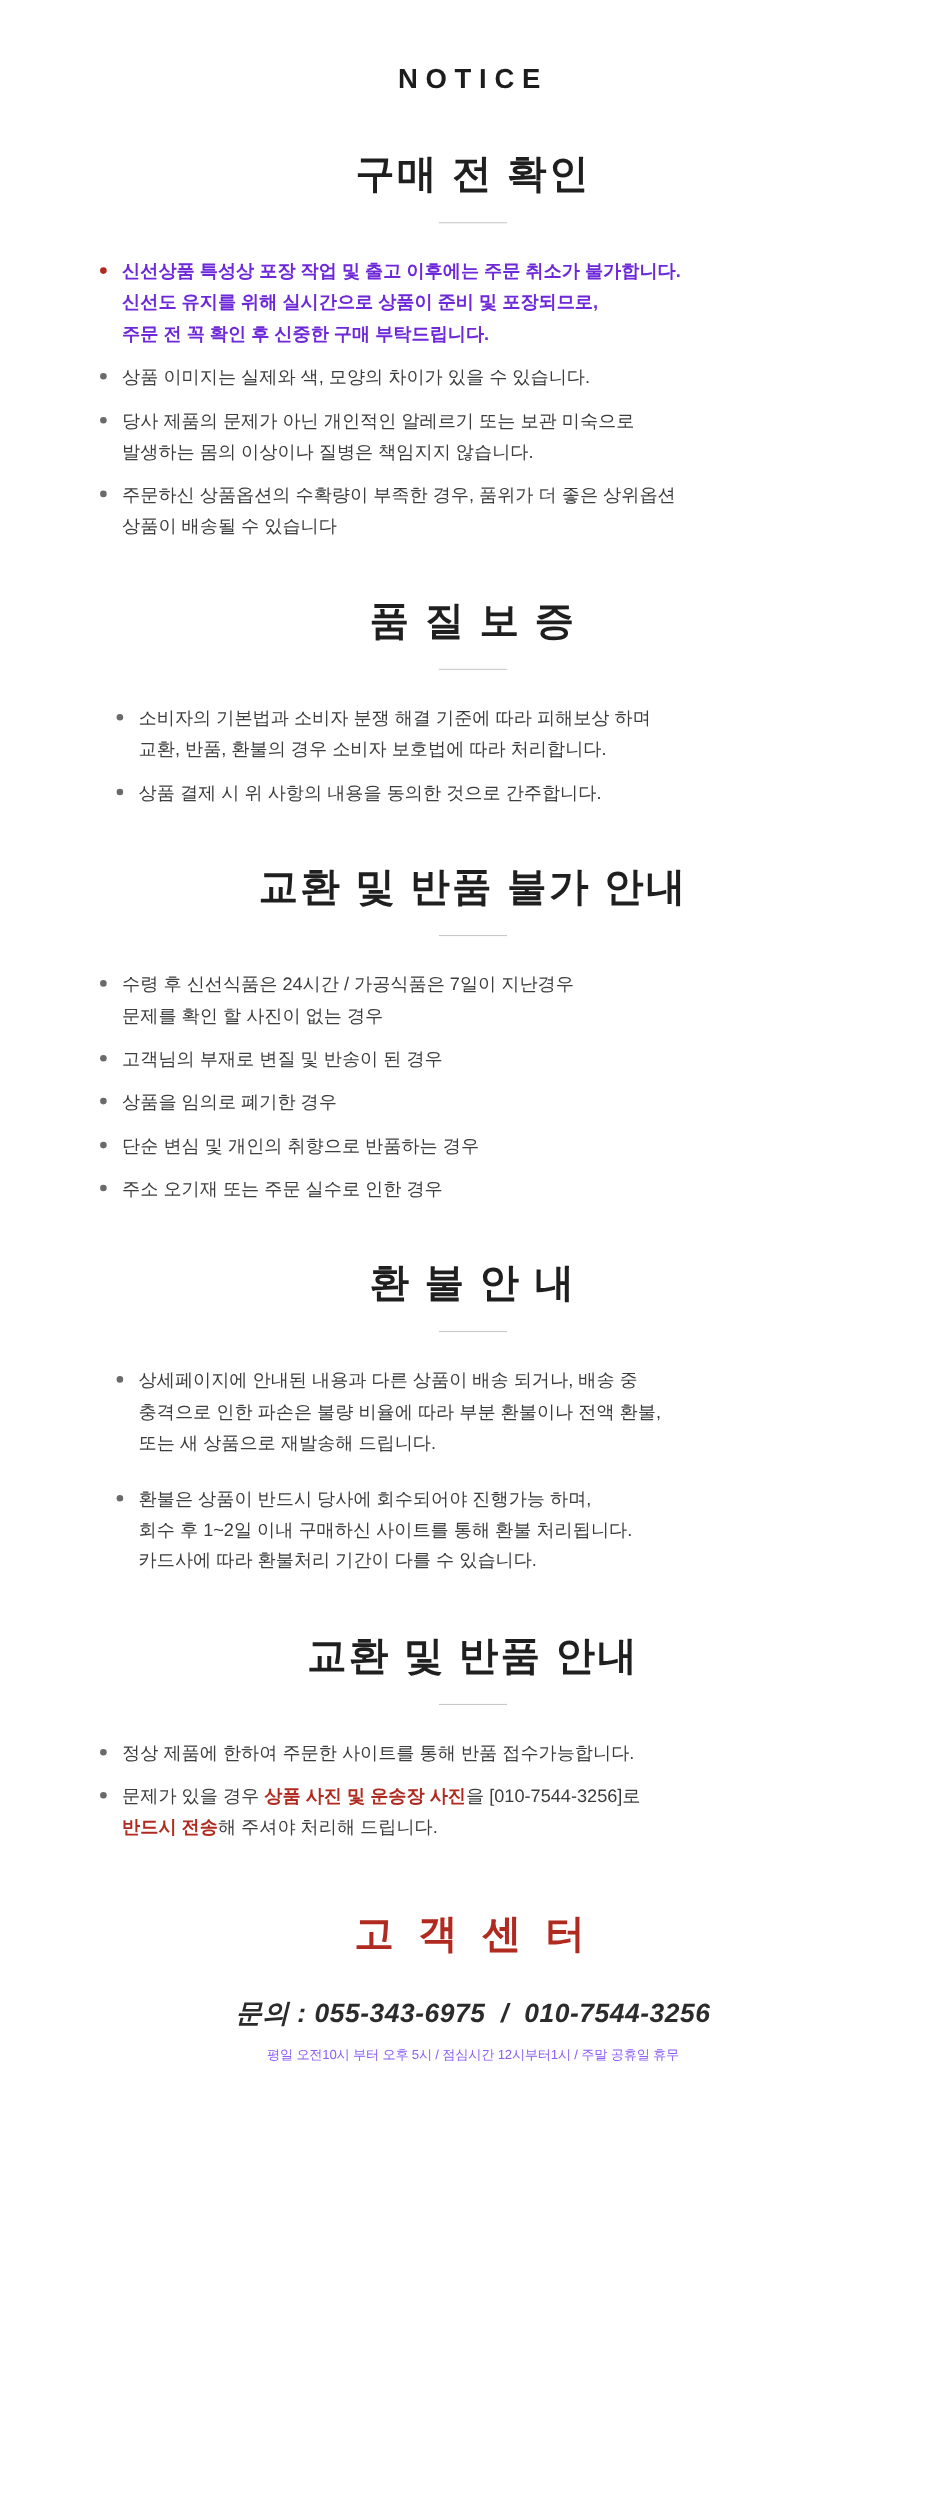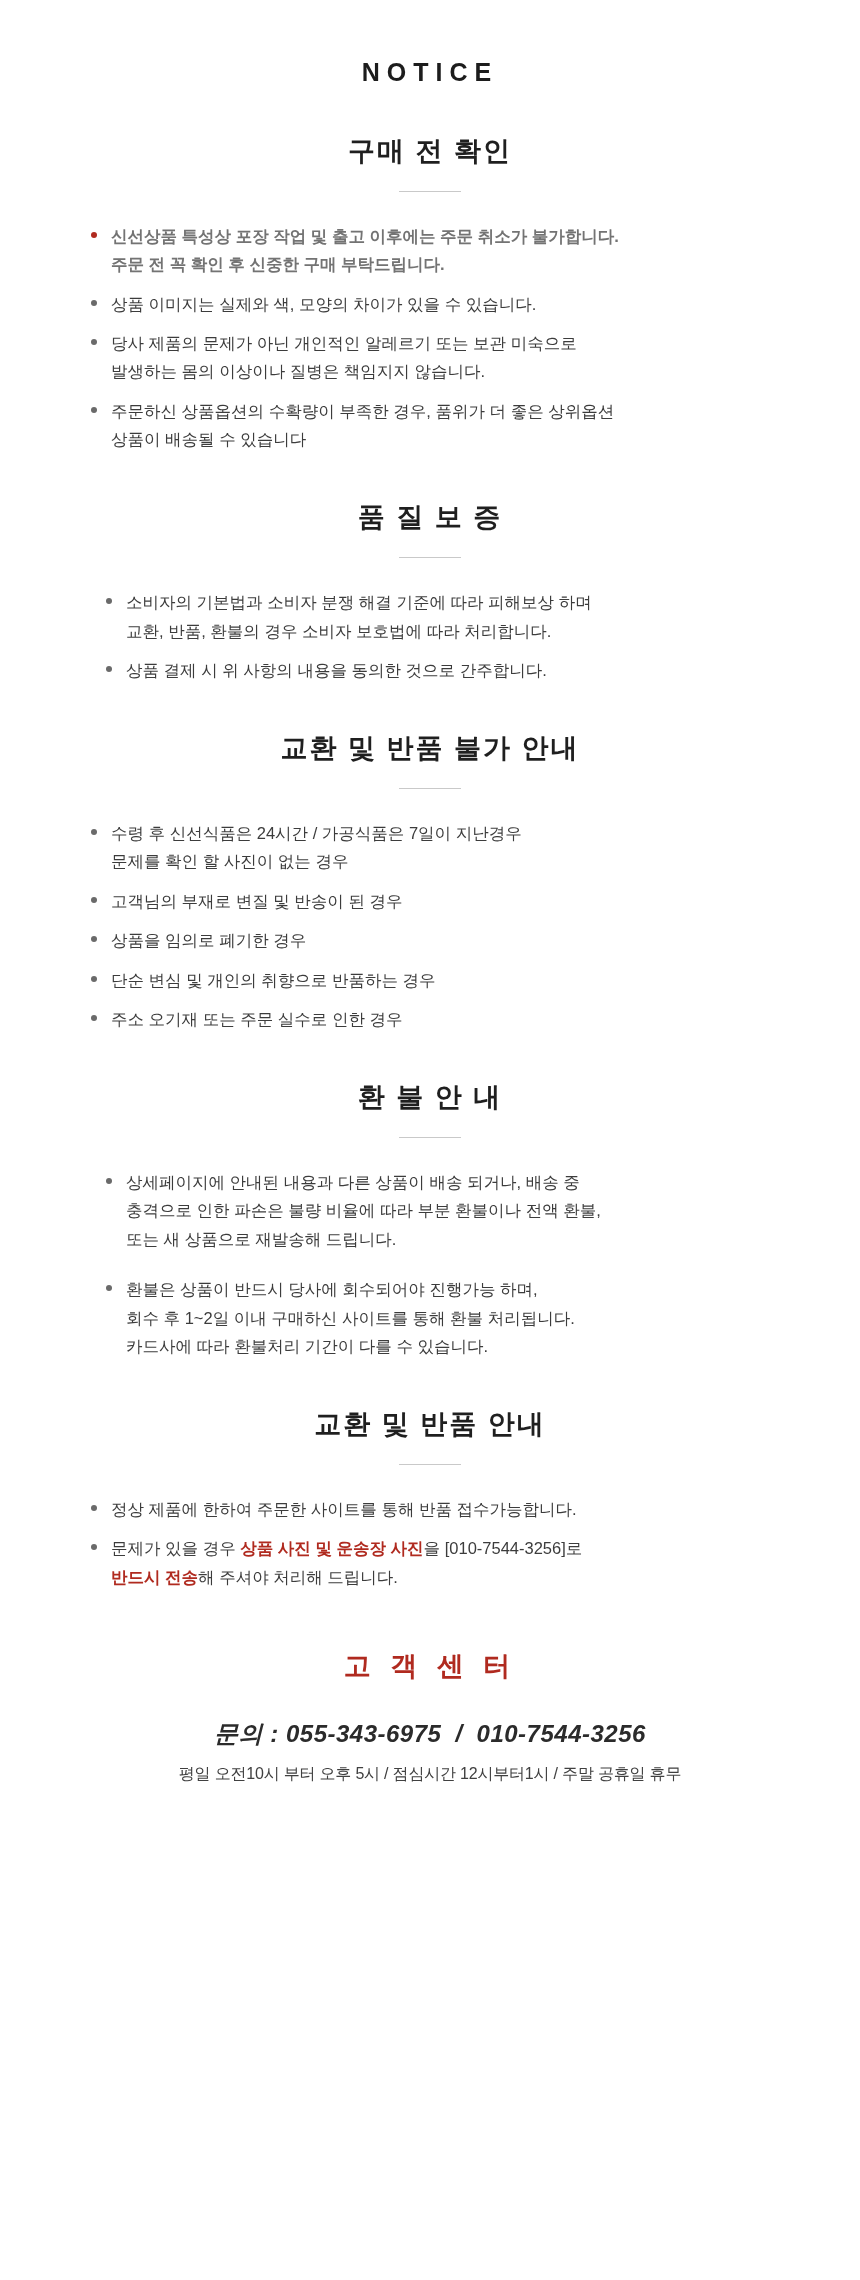--- a/index.html
+++ b/index.html
@@ -28,21 +28,21 @@
     letter-spacing: 7px;
     color: #1c1c1c;
     margin: 18px 0 0 0;
   }
 
   .section {
     margin-top: 48px;
   }
   .section-title {
     text-align: center;
-    font-size: 27px;
+    font-size: 36px;
     font-weight: bold;
     color: #1f1f1f;
     letter-spacing: 2px;
     margin: 0;
     line-height: 1.25;
   }
   .section-title.accent {
     color: #b02a1f;
     letter-spacing: 6px;
   }
@@ -73,21 +73,21 @@
     content: "";
     position: absolute;
     left: 6px;
     top: 10px;
     width: 6px;
     height: 6px;
     border-radius: 50%;
     background: #6a6a6a;
   }
   .list li.warn {
-    color: #737373;
+    color: #6d28d9;
     font-weight: bold;
   }
   .list li.warn::before {
     background: #b02a1f;
   }
   .list li .line {
     display: block;
   }
   .hl {
     color: #b02a1f;
@@ -117,39 +117,40 @@
     font-style: italic;
   }
   .phone-line .sep {
     display: inline-block;
     padding: 0 14px;
     font-weight: bold;
     color: #2b2b2b;
   }
   .hours {
     margin-top: 14px;
-    font-size: 16px;
-    color: #404040;
+    font-size: 12px;
+    color: #8b5cf6;
     letter-spacing: -0.2px;
   }
 </style>
 </head>
 <body>
 
 <div class="page">
 
   <div class="notice-label">NOTICE</div>
 
   <div id="sections-root">
       <div class="section section-before-purchase">
         <h2 class="section-title">구매 전 확인</h2>
         <div class="divider"></div>
         <ul class="list">
           <li class="warn">
             <span class="line">신선상품 특성상 포장 작업 및 출고 이후에는 주문 취소가 불가합니다.</span>
+            <span class="line">신선도 유지를 위해 실시간으로 상품이 준비 및 포장되므로,</span>
             <span class="line">주문 전 꼭 확인 후 신중한 구매 부탁드립니다.</span>
           </li>
           <li>
             <span class="line">상품 이미지는 실제와 색, 모양의 차이가 있을 수 있습니다.</span>
           </li>
           <li>
             <span class="line">당사 제품의 문제가 아닌 개인적인 알레르기 또는 보관 미숙으로</span>
             <span class="line">발생하는 몸의 이상이나 질병은 책임지지 않습니다.</span>
           </li>
           <li>

